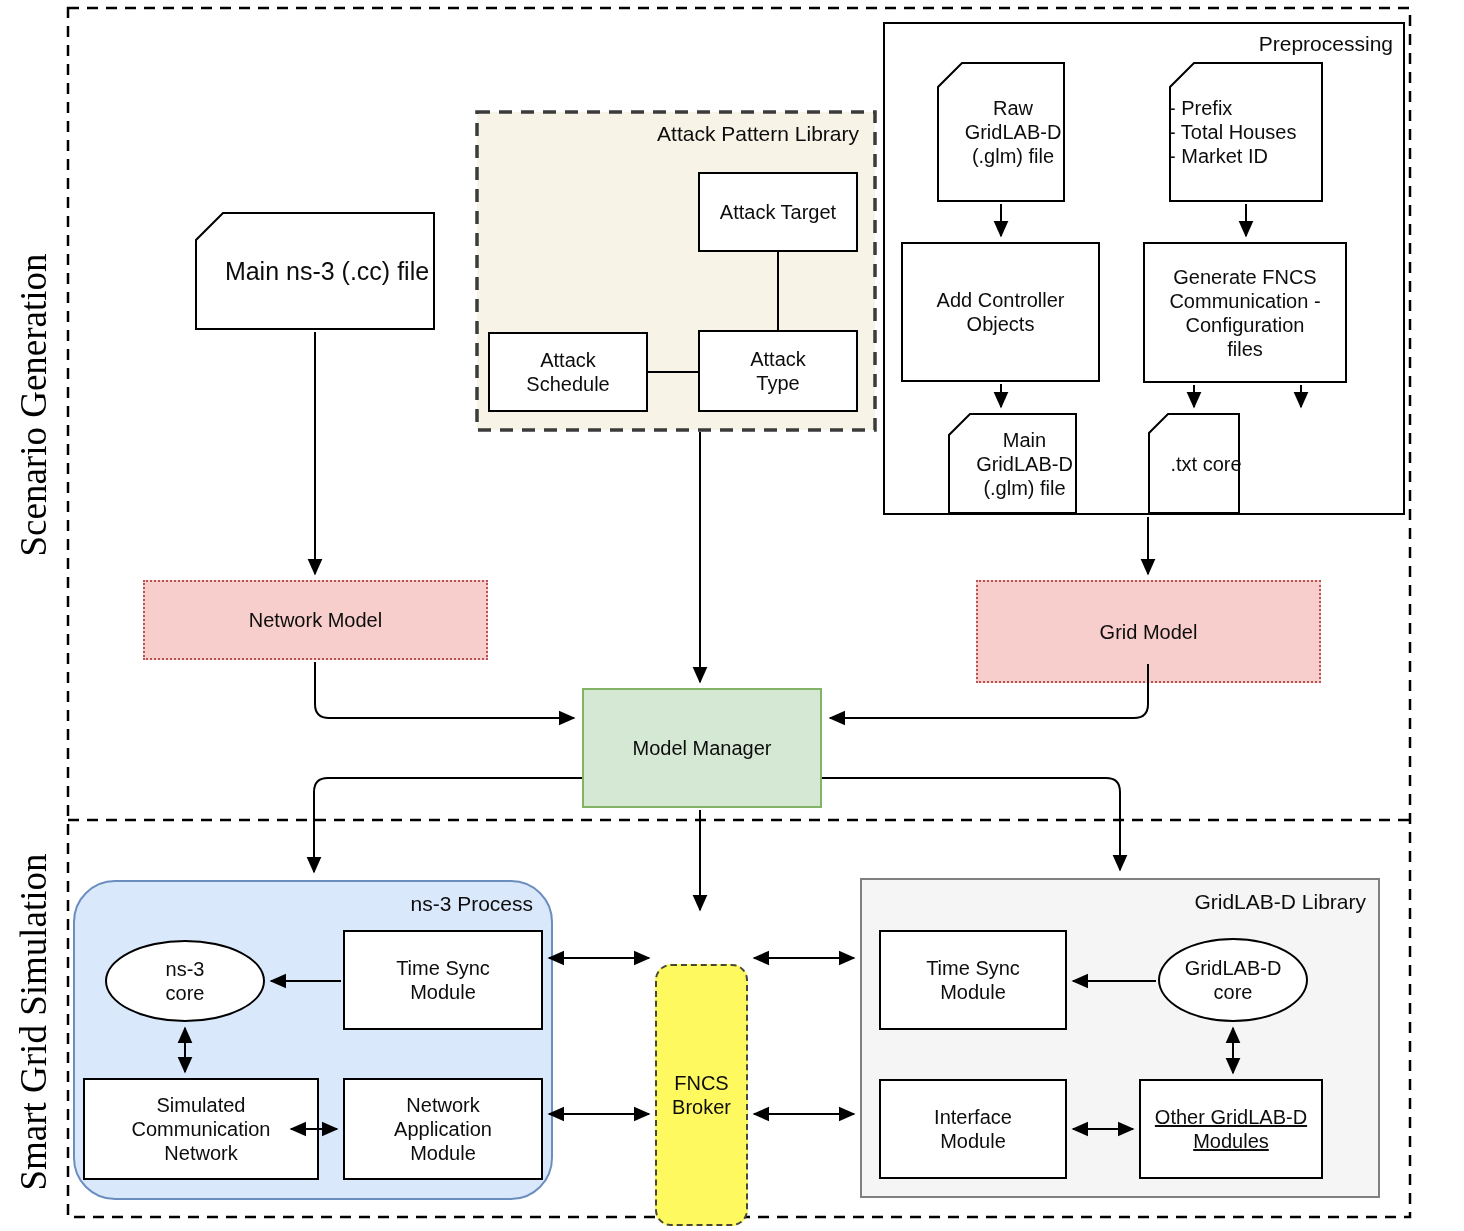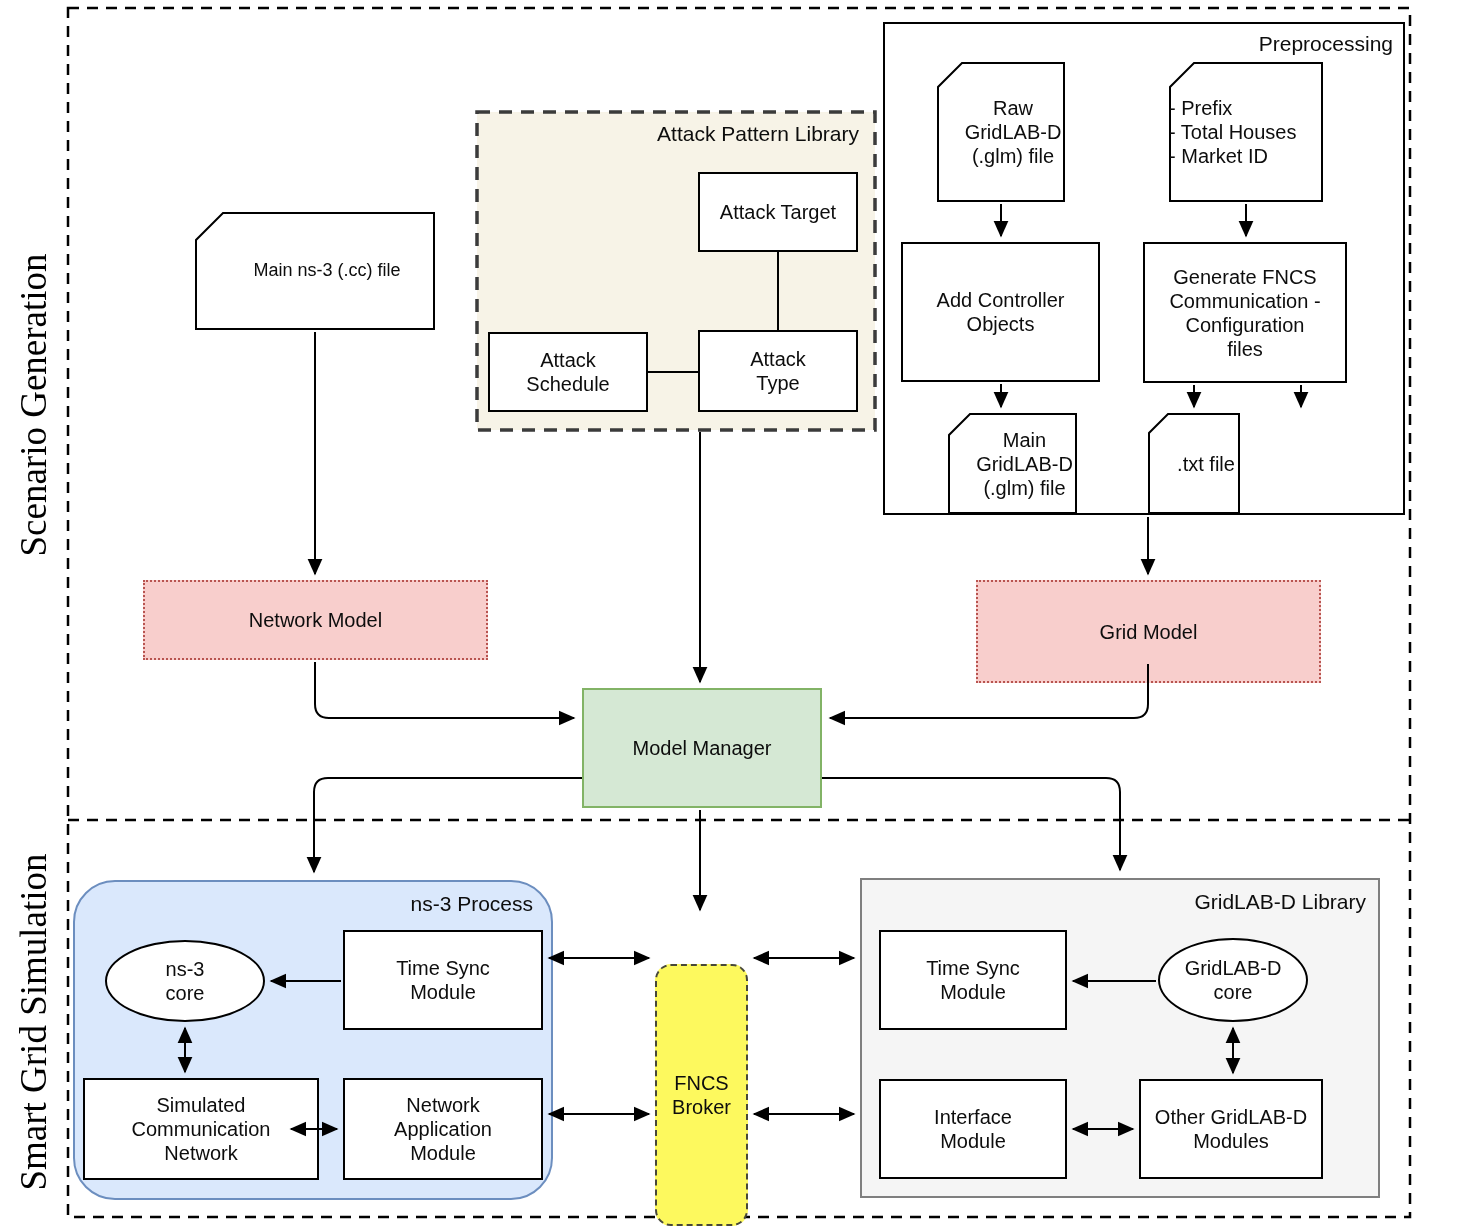--- a/index.html
+++ b/index.html
@@ -64,21 +64,21 @@
     <line x1="68" y1="820" x2="1410" y2="820" class="frame"></line>
   </svg>
 
   <div class="vlabel" style="left:33px;top:405px;">Scenario Generation</div>
   <div class="vlabel" style="left:33px;top:1022px;">Smart Grid Simulation</div>
 
   <div class="doc" style="left:195px;top:212px;width:240px;height:118px;">
     <svg viewBox="0 0 240 118" preserveAspectRatio="none">
       <path class="doc-path" d="M 28 1 L 239 1 L 239 117 L 1 117 L 1 28 Z"></path>
     </svg>
-    <div class="doc-text" style="font-size:18px;">Main ns-3 (.cc) file</div>
+    <div class="doc-text" style="font-size:25px;">Main ns-3 (.cc) file</div>
   </div>
 
   <div class="node cream" style="left:477px;top:112px;width:398px;height:318px;"></div>
   <div class="proc-title" style="left:487px;top:122px;width:372px;">Attack Pattern Library</div>
   <div class="node" style="left:698px;top:172px;width:160px;height:80px;">Attack Target</div>
   <div class="node" style="left:488px;top:332px;width:160px;height:80px;">Attack
 Schedule</div>
   <div class="node" style="left:698px;top:330px;width:160px;height:82px;">Attack
 Type</div>
 
@@ -116,21 +116,21 @@
     </svg>
     <div class="doc-text">Main
 GridLAB-D
 (.glm) file</div>
   </div>
 
   <div class="doc" style="left:1148px;top:413px;width:92px;height:101px;">
     <svg viewBox="0 0 92 101" preserveAspectRatio="none">
       <path class="doc-path" d="M 20 1 L 91 1 L 91 100 L 1 100 L 1 20 Z"></path>
     </svg>
-    <div class="doc-text">.txt file</div>
+    <div class="doc-text">.txt core</div>
   </div>
 
 
   <div class="node pink" style="left:143px;top:580px;width:345px;height:80px;">Network Model</div>
   <div class="node pink" style="left:976px;top:580px;width:345px;height:103px;">Grid Model</div>
   <div class="node green" style="left:582px;top:688px;width:240px;height:120px;">Model Manager</div>
 
   <div class="node blue-proc" style="left:73px;top:880px;width:480px;height:320px;"></div>
   <div class="proc-title" style="left:83px;top:892px;width:450px;">ns-3 Process</div>
   <div class="node ellipse" style="left:105px;top:940px;width:160px;height:82px;">ns-3
@@ -148,21 +148,21 @@
 Broker</div>
 
   <div class="node gray-proc" style="left:860px;top:878px;width:520px;height:320px;"></div>
   <div class="proc-title" style="left:870px;top:890px;width:496px;">GridLAB-D Library</div>
   <div class="node" style="left:879px;top:930px;width:188px;height:100px;">Time Sync
 Module</div>
   <div class="node ellipse" style="left:1158px;top:938px;width:150px;height:84px;">GridLAB-D
 core</div>
   <div class="node" style="left:879px;top:1079px;width:188px;height:100px;">Interface
 Module</div>
-  <div class="node" style="left:1139px;top:1079px;width:184px;height:100px;">Other GridLAB-D
+  <div class="node" style="left:1139px;top:1079px;width:184px;height:100px;text-decoration:underline;">Other GridLAB-D
 Modules</div>
 
   <svg class="layer" width="1464" height="1231" style="z-index:3;">
     <defs>
       <marker id="mE" markerUnits="userSpaceOnUse" markerWidth="18" markerHeight="18" viewBox="0 0 12 12" refX="10" refY="6" orient="auto">
         <path d="M0,1.1 L11,6 L0,10.9 Z"></path>
       </marker>
       <marker id="mS" markerUnits="userSpaceOnUse" markerWidth="18" markerHeight="18" viewBox="0 0 12 12" refX="10" refY="6" orient="auto-start-reverse">
         <path d="M0,1.1 L11,6 L0,10.9 Z"></path>
       </marker>

